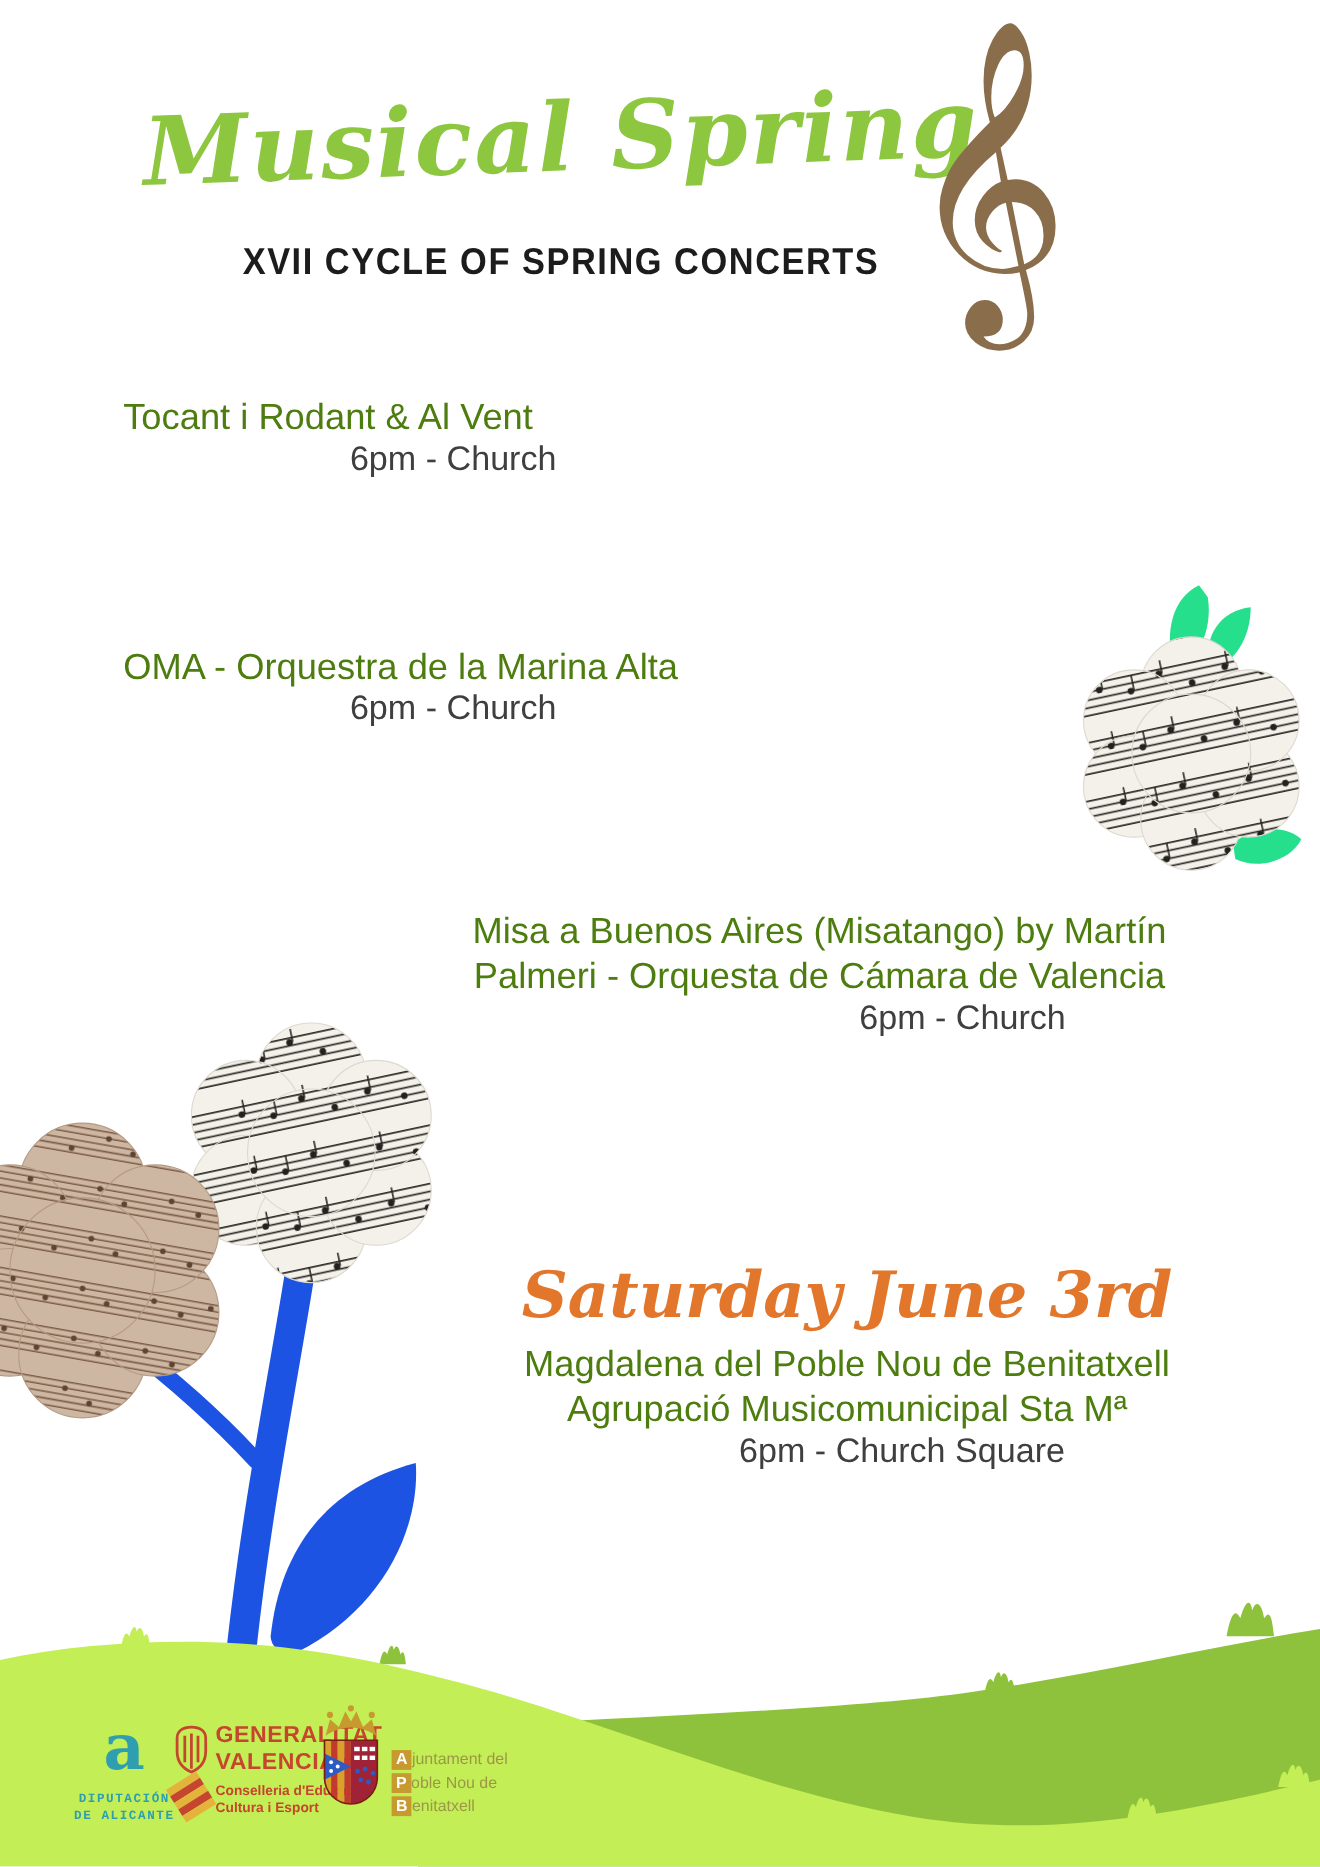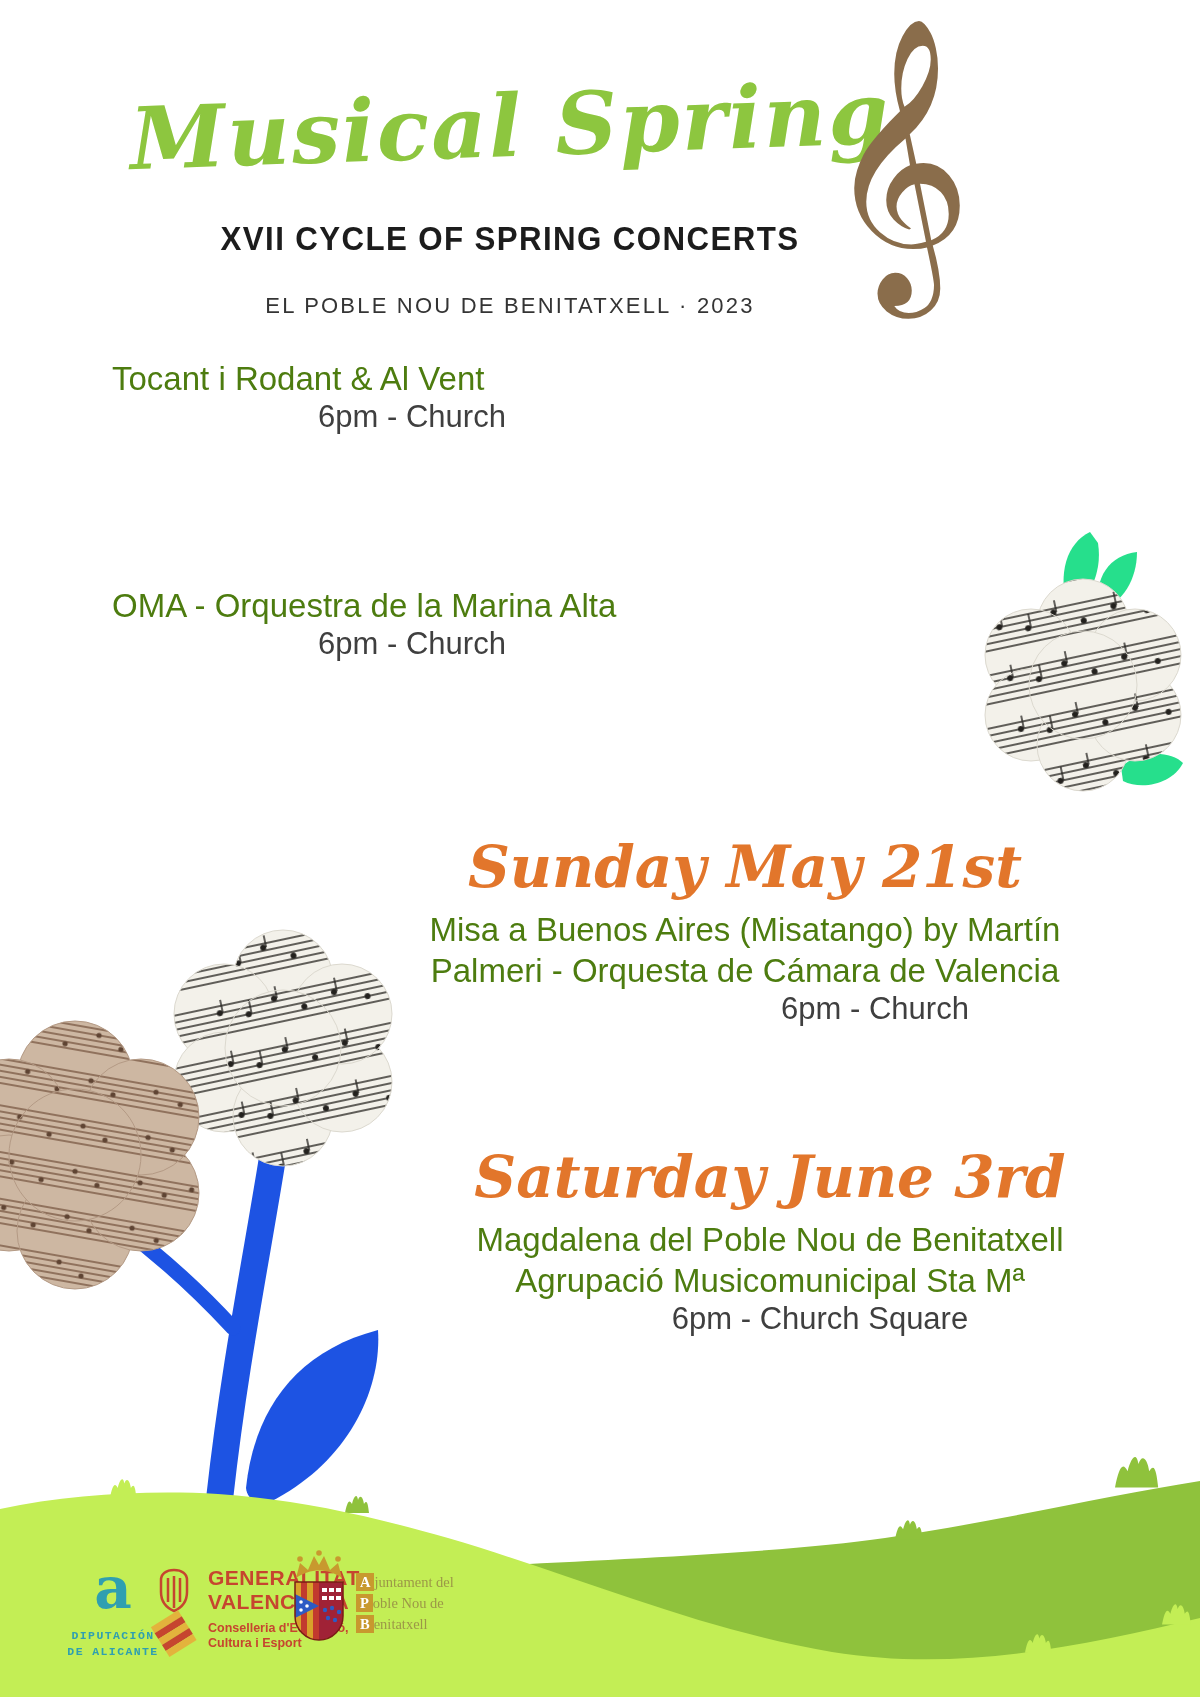--- a/index.html
+++ b/index.html
@@ -38,50 +38,48 @@
   .flowers-left{position:absolute;left:-70px;top:900px;}
   .grass{position:absolute;left:0;top:1297px;}
   svg{overflow:visible;display:block;}
 
   
   .sponsor{position:absolute;}
   .dip{left:46px;top:1556px;width:134px;text-align:center;}
   .dip .mono{font-family:"DejaVu Serif",serif;font-weight:bold;font-size:58px;line-height:64px;color:#2f9fb0;}
   .dip .dlines{margin-top:8px;font-size:11.5px;font-weight:bold;letter-spacing:1.4px;
                line-height:16px;color:#2f9fb0;font-family:Liberation Mono, monospace;}
-  .gv{left:152px;top:1566px;display:flex;gap:12px;}
+  .gv{left:152px;top:1566px;display:flex;gap:0;}
   .gv-text .gname{font-size:21px;font-weight:bold;line-height:24px;color:#c6452f;letter-spacing:.5px;}
   .gv-text .gsub{margin-top:7px;font-size:12.5px;font-weight:bold;line-height:15px;color:#c6452f;}
   .ajt{left:288px;top:1550px;display:flex;gap:6px;}
-  .ajt-text{margin-top:22px;font-family:Liberation Serif, serif;}
+  .ajt-text{margin-top:40px;}
   .ajt-line{font-size:14.5px;line-height:21px;color:#9c9747;}
   .ajt-line::first-letter{color:#ffffff;background:#c8992e;font-weight:bold;padding:1px 4px;}
 </style>
 </head>
 <body>
 
 <div class="poster">
 
   <div class="main-title script">Musical Spring</div>
   <div class="clef">𝄞</div>
   <div class="subtitle">XVII CYCLE OF SPRING CONCERTS</div>
-  <div class="location">EL POBLE NOU DE BENITATXELL · 2023</div>
 
   <div class="event e1">
     <div class="etitle">Tocant i Rodant &amp; Al Vent</div>
     <div class="etime">6pm - Church</div>
   </div>
 
   <div class="event e2">
     <div class="etitle">OMA - Orquestra de la Marina Alta</div>
     <div class="etime">6pm - Church</div>
   </div>
 
   <div class="event e3">
-    <div class="date script">Sunday May 21st</div>
     <div class="etitle">Misa a Buenos Aires (Misatango) by Martín</div>
     <div class="etitle">Palmeri - Orquesta de Cámara de Valencia</div>
     <div class="etime">6pm - Church</div>
   </div>
 
   <div class="event e4">
     <div class="date script">Saturday June 3rd</div>
     <div class="etitle">Magdalena del Poble Nou de Benitatxell</div>
     <div class="etitle">Agrupació Musicomunicipal Sta Mª</div>
     <div class="etime">6pm - Church Square</div>

